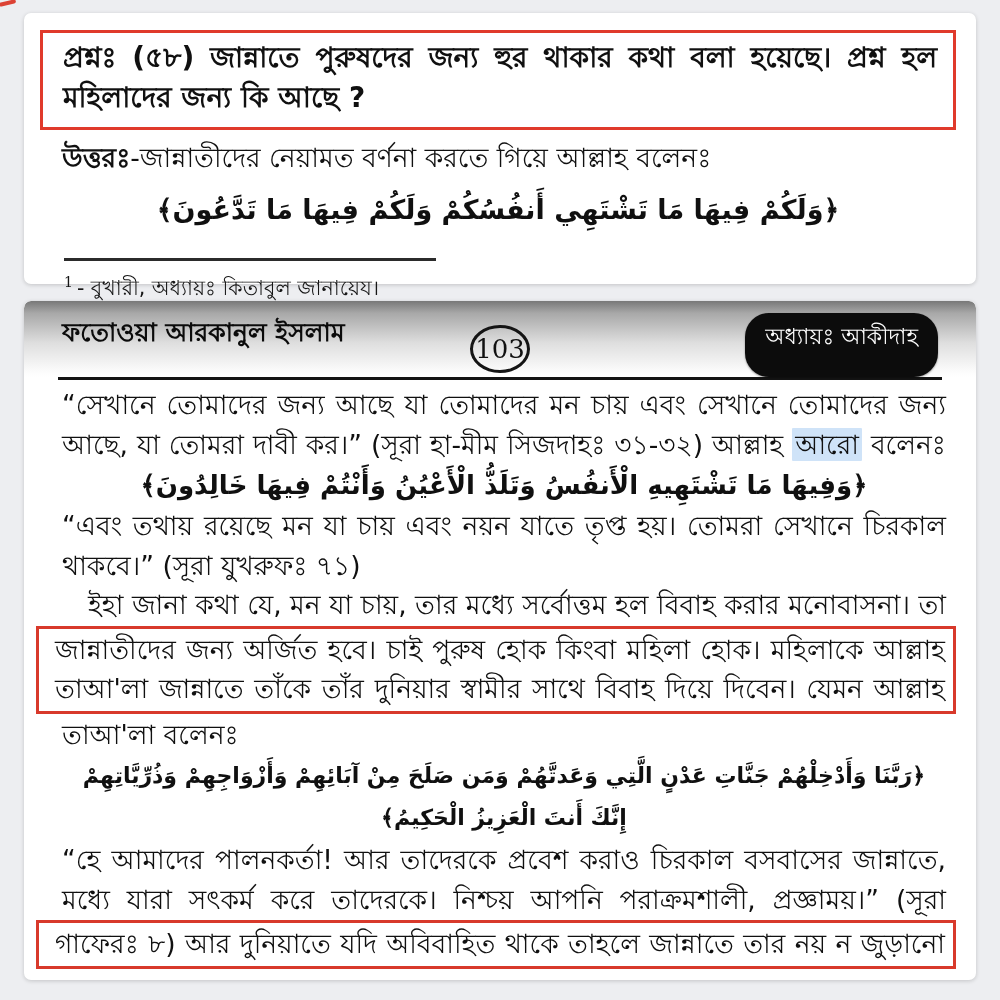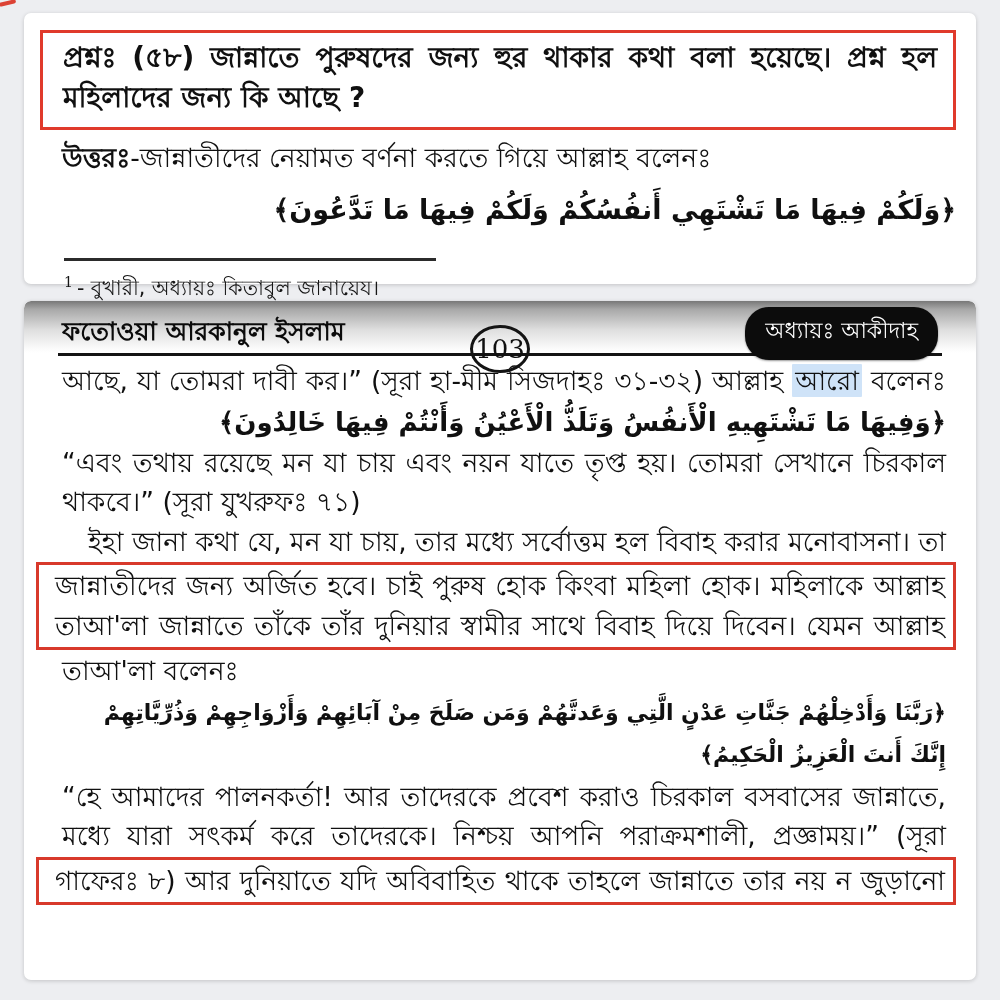--- a/index.html
+++ b/index.html
@@ -34,37 +34,37 @@
     margin-top:17px;
     border:3.5px solid #e03a2b;
     padding:5px 16px 9px 20px;
     font-size:28px; font-weight:700;
     line-height:40px;
     text-align:justify;
   }
   .answer-line { margin:10px 0 0 22px; font-size:26.5px; line-height:36px; }
   .answer-line b { font-weight:700; }
   .arabic {
-    direction:rtl; font-weight:700;
+    direction:rtl; text-align:center; font-weight:700;
     font-size:27px; line-height:44px;
   }
   #arabic-1 { margin-top:12px; }
   .footnote-rule {
     width:372px; border-top:3px solid #2b2b2b;
     margin:26px 0 6px 24px;
   }
   .footnote { margin-left:24px; font-size:20.5px; line-height:30px; color:#161616; }
   .footnote sup { font-size:14px; font-family:"DejaVu Serif","Liberation Serif",serif; margin-right:4px; }
 
   
   .page-header {
-    position:relative; height:52px;
+    position:relative; height:76px;
     background:linear-gradient(180deg,#787878 0%,#a8a8a8 16%,#dedede 55%,#fbfbfb 92%,#ffffff 100%);
     border-radius:7px 7px 0 0;
-    display:flex; align-items:center; justify-content:space-between;
+    display:flex; justify-content:space-between;
     padding:12px 38px 0 38px;
   }
   .book-title { font-size:25px; font-weight:700; color:#0b0b0b; }
   .page-number-circle {
     position:absolute; left:50%; top:24px; transform:translateX(-50%);
     width:60px; height:48px;
     border:3px solid #141414; border-radius:50%;
     display:flex; align-items:center; justify-content:center;
     font-size:26px; font-weight:500; color:#111;
     font-family:"DejaVu Serif","Liberation Serif",serif;
@@ -124,20 +124,21 @@
 
   <div class="page-header">
     <div class="book-title">ফতোওয়া আরকানুল ইসলাম</div>
     <div class="page-number-circle">103</div>
     <div class="chapter-badge">অধ্যায়ঃ আকীদাহ</div>
   </div>
   <div class="header-rule"></div>
 
   <div class="page-body">
 
+    <div class="ln">“সেখানে তোমাদের জন্য আছে যা তোমাদের মন চায় এবং সেখানে তোমাদের জন্য</div>
 
     <div class="ln"><span>আছে, যা তোমরা দাবী কর।” (সূরা হা-মীম সিজদাহঃ ৩১-৩২) আল্লাহ</span>
       <span class="hl">আরো</span>
       <span>বলেনঃ</span></div>
 
     <div class="arabic" id="arabic-2">﴿وَفِيهَا مَا تَشْتَهِيهِ الْأَنفُسُ وَتَلَذُّ الْأَعْيُنُ وَأَنْتُمْ فِيهَا خَالِدُونَ﴾</div>
 
     <div class="ln">“এবং তথায় রয়েছে মন যা চায় এবং নয়ন যাতে তৃপ্ত হয়। তোমরা সেখানে চিরকাল</div>
     <div class="ln-left">থাকবে।” (সূরা যুখরুফঃ ৭১)</div>
 

